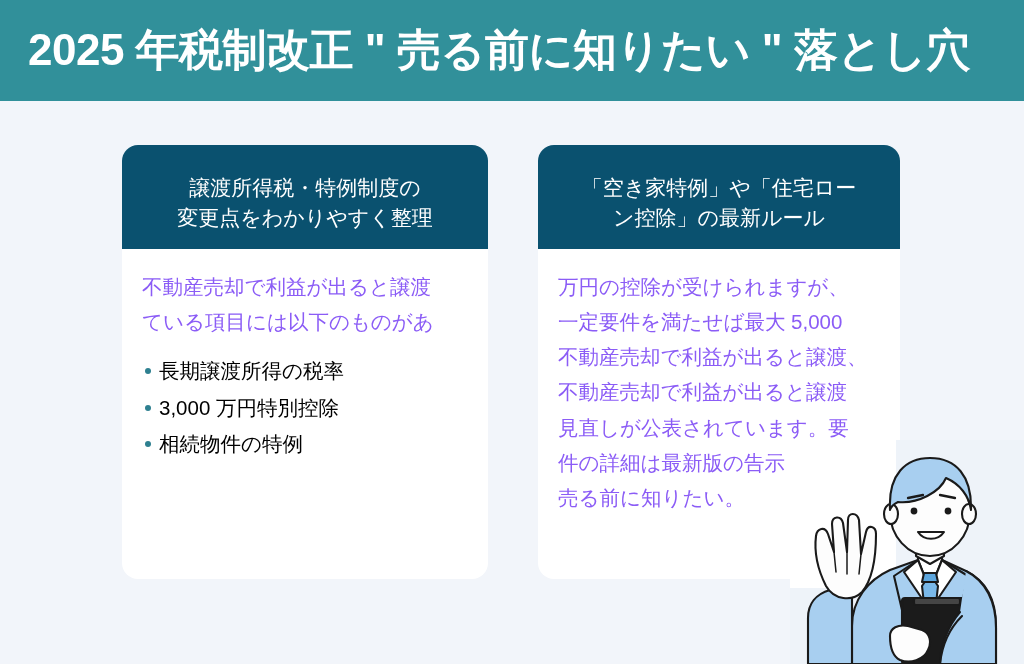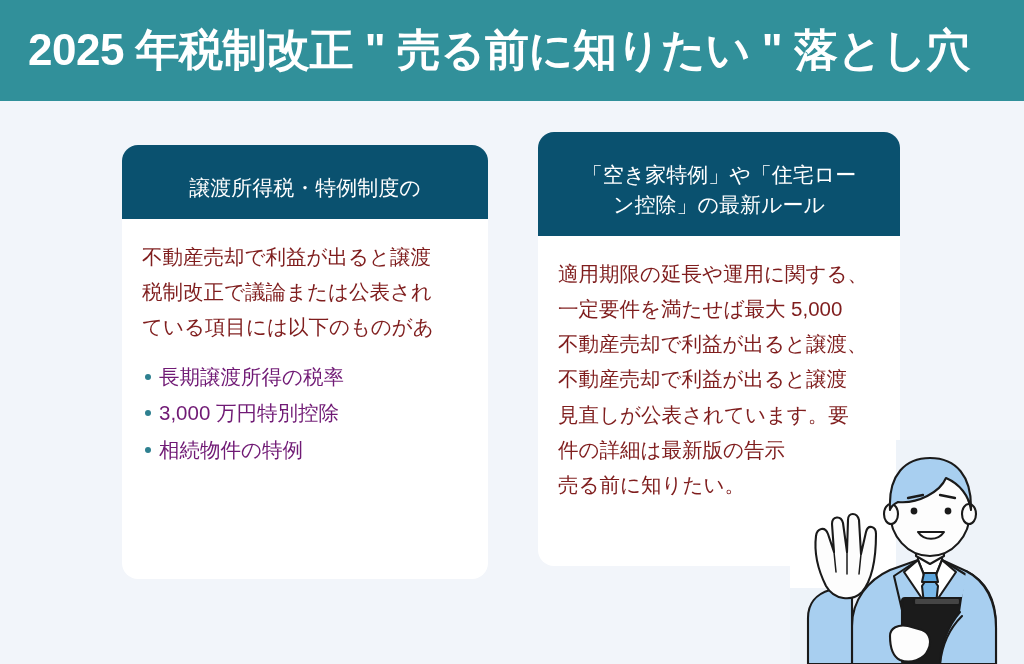--- a/index.html
+++ b/index.html
@@ -55,21 +55,21 @@
     box-sizing: border-box;
   }
   .card-left {
     left: 122px;
     top: 145px;
     width: 366px;
     height: 434px;
   }
   .card-right {
     left: 538px;
-    top: 132px;
+    top: 145px;
     width: 362px;
     height: 434px;
   }
 
   .card-head {
     background: #0a516f;
     color: #ffffff;
     box-sizing: border-box;
     padding: 28px 20px 16px 20px;
     font-size: 21px;
@@ -81,39 +81,39 @@
   .card-head .hl {
     display: block;
     white-space: nowrap;
   }
 
   .card-body {
     box-sizing: border-box;
     padding: 20px 20px 0 20px;
   }
   .body-para {
-    color: #7f1d1d;
+    color: #8b5cf6;
     font-size: 20.5px;
     line-height: 1.72;
     letter-spacing: 0px;
     margin: 0;
   }
   .body-para .pl {
     display: block;
     white-space: nowrap;
   }
 
   .bullet-list {
     list-style: none;
     margin: 14px 0 0 0;
     padding: 0;
   }
   .bullet-list li {
     position: relative;
-    color: #701a75;
+    color: #000000;
     font-size: 20.5px;
     line-height: 1.78;
     padding-left: 17px;
     white-space: nowrap;
   }
   .bullet-list li::before {
     content: "";
     position: absolute;
     left: 3px;
     top: 15px;
@@ -141,43 +141,43 @@
 
 <div class="page">
 
   <div class="header-banner">
     <div class="header-title">2025 年税制改正 " 売る前に知りたい " 落とし穴</div>
   </div>
 
   <div class="card card-left">
     <div class="card-head">
       <span class="hl">譲渡所得税・特例制度の</span>
+      <span class="hl">変更点をわかりやすく整理</span>
     </div>
     <div class="card-body">
       <p class="body-para">
         <span class="pl">不動産売却で利益が出ると譲渡</span>
-        <span class="pl">税制改正で議論または公表され</span>
         <span class="pl">ている項目には以下のものがあ</span>
       </p>
       <ul class="bullet-list">
         <li>長期譲渡所得の税率</li>
         <li>3,000 万円特別控除</li>
         <li>相続物件の特例</li>
       </ul>
     </div>
   </div>
 
   <div class="card card-right">
     <div class="card-head">
       <span class="hl">「空き家特例」や「住宅ロー</span>
       <span class="hl">ン控除」の最新ルール</span>
     </div>
     <div class="card-body">
       <p class="body-para">
-        <span class="pl">適用期限の延長や運用に関する、</span>
+        <span class="pl">万円の控除が受けられますが、</span>
         <span class="pl">一定要件を満たせば最大 5,000</span>
         <span class="pl">不動産売却で利益が出ると譲渡、</span>
         <span class="pl">不動産売却で利益が出ると譲渡</span>
         <span class="pl">見直しが公表されています。要</span>
         <span class="pl">件の詳細は最新版の告示・通達</span>
         <span class="pl">売る前に知りたい。</span>
       </p>
     </div>
   </div>
 

